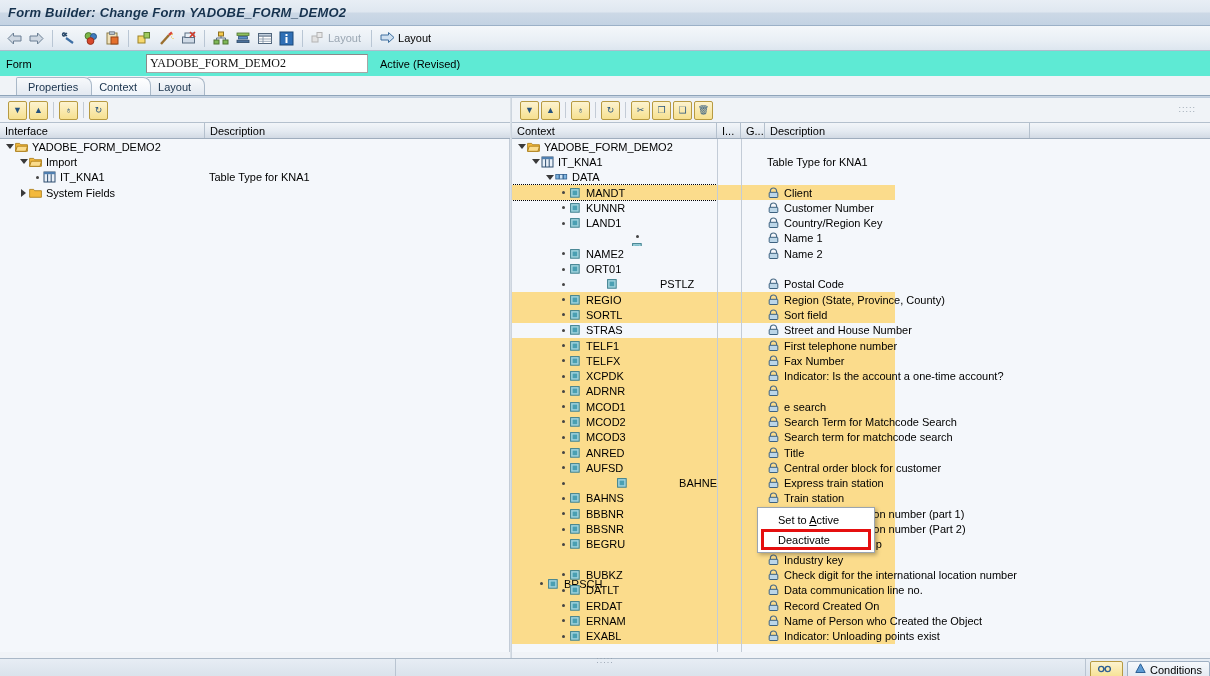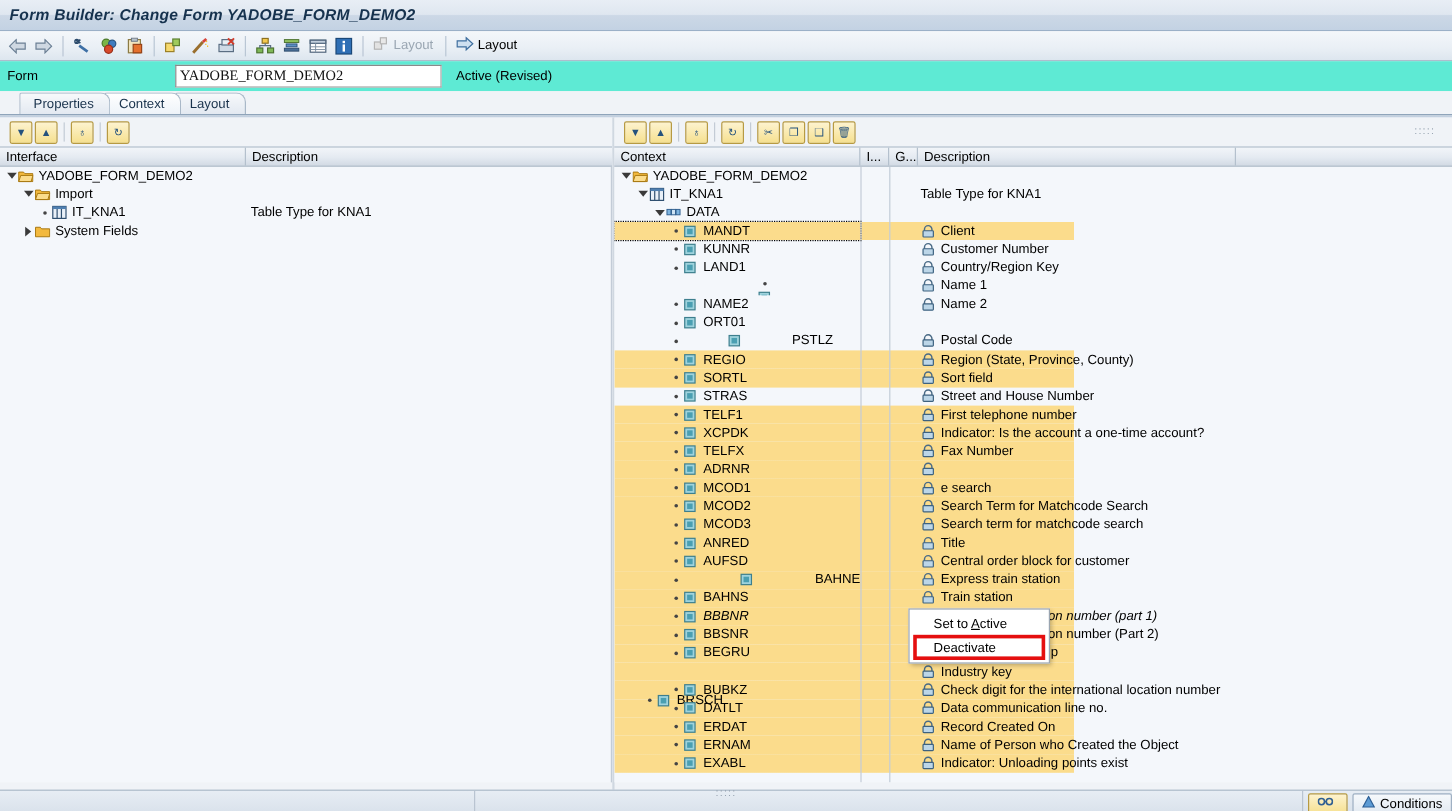--- a/index.html
+++ b/index.html
@@ -857,20 +857,45 @@
           <div class="c1" style="width: 205px; padding-left: 46px;">
             <span class="twisty leaf">
               <i></i>
             </span>
             <span class="ic">
               <svg width="13" height="12" viewBox="0 0 13 12">
                 <rect x="1.6" y="1.6" width="8.6" height="8.6" fill="#9fd3dd" stroke="#3d7f8e" stroke-width="1"></rect>
                 <rect x="3.6" y="3.6" width="4.6" height="4.6" fill="#4a9fb2"></rect>
               </svg>
             </span>
+            <span class="lbltxt">TELFX</span>
+          </div>
+          <div class="c2" style="width: 24px;"></div>
+          <div class="c3" style="width: 24px;"></div>
+          <div class="cdesc" style="flex: 1 1 0%; padding-left: 2px;">
+            <span class="ic">
+              <svg width="13" height="12" viewBox="0 0 13 12">
+                <path d="M3.4 5.4V4.1a3.1 3.1 0 016.2 0v1.3" fill="none" stroke="#4a6b86" stroke-width="1.2"></path>
+                <rect x="2.2" y="5.3" width="8.6" height="5.2" rx=".7" fill="#bcd6e8" stroke="#3d6280" stroke-width="1"></rect>
+              </svg>
+            </span>
+            <span>Fax Number</span>
+          </div>
+        </div>
+        <div class="row hl" style="background: linear-gradient(90deg, rgb(251, 220, 140) 0px, rgb(251, 220, 140) 383px, rgb(244, 247, 251) 383px);">
+          <div class="c1" style="width: 205px; padding-left: 46px;">
+            <span class="twisty leaf">
+              <i></i>
+            </span>
+            <span class="ic">
+              <svg width="13" height="12" viewBox="0 0 13 12">
+                <rect x="1.6" y="1.6" width="8.6" height="8.6" fill="#9fd3dd" stroke="#3d7f8e" stroke-width="1"></rect>
+                <rect x="3.6" y="3.6" width="4.6" height="4.6" fill="#4a9fb2"></rect>
+              </svg>
+            </span>
             <span class="lbltxt">XCPDK</span>
           </div>
           <div class="c2" style="width: 24px;"></div>
           <div class="c3" style="width: 24px;"></div>
           <div class="cdesc" style="flex: 1 1 0%; padding-left: 2px;">
             <span class="ic">
               <svg width="13" height="12" viewBox="0 0 13 12">
                 <path d="M3.4 5.4V4.1a3.1 3.1 0 016.2 0v1.3" fill="none" stroke="#4a6b86" stroke-width="1.2"></path>
                 <rect x="2.2" y="5.3" width="8.6" height="5.2" rx=".7" fill="#bcd6e8" stroke="#3d6280" stroke-width="1"></rect>
               </svg>
@@ -882,45 +907,20 @@
           <div class="c1" style="width: 205px; padding-left: 46px;">
             <span class="twisty leaf">
               <i></i>
             </span>
             <span class="ic">
               <svg width="13" height="12" viewBox="0 0 13 12">
                 <rect x="1.6" y="1.6" width="8.6" height="8.6" fill="#9fd3dd" stroke="#3d7f8e" stroke-width="1"></rect>
                 <rect x="3.6" y="3.6" width="4.6" height="4.6" fill="#4a9fb2"></rect>
               </svg>
             </span>
-            <span class="lbltxt">TELFX</span>
-          </div>
-          <div class="c2" style="width: 24px;"></div>
-          <div class="c3" style="width: 24px;"></div>
-          <div class="cdesc" style="flex: 1 1 0%; padding-left: 2px;">
-            <span class="ic">
-              <svg width="13" height="12" viewBox="0 0 13 12">
-                <path d="M3.4 5.4V4.1a3.1 3.1 0 016.2 0v1.3" fill="none" stroke="#4a6b86" stroke-width="1.2"></path>
-                <rect x="2.2" y="5.3" width="8.6" height="5.2" rx=".7" fill="#bcd6e8" stroke="#3d6280" stroke-width="1"></rect>
-              </svg>
-            </span>
-            <span>Fax Number</span>
-          </div>
-        </div>
-        <div class="row hl" style="background: linear-gradient(90deg, rgb(251, 220, 140) 0px, rgb(251, 220, 140) 383px, rgb(244, 247, 251) 383px);">
-          <div class="c1" style="width: 205px; padding-left: 46px;">
-            <span class="twisty leaf">
-              <i></i>
-            </span>
-            <span class="ic">
-              <svg width="13" height="12" viewBox="0 0 13 12">
-                <rect x="1.6" y="1.6" width="8.6" height="8.6" fill="#9fd3dd" stroke="#3d7f8e" stroke-width="1"></rect>
-                <rect x="3.6" y="3.6" width="4.6" height="4.6" fill="#4a9fb2"></rect>
-              </svg>
-            </span>
             <span class="lbltxt">ADRNR</span>
           </div>
           <div class="c2" style="width: 24px;"></div>
           <div class="c3" style="width: 24px;"></div>
           <div class="cdesc" style="flex: 1 1 0%; padding-left: 2px;">
             <span class="ic">
               <svg width="13" height="12" viewBox="0 0 13 12">
                 <path d="M3.4 5.4V4.1a3.1 3.1 0 016.2 0v1.3" fill="none" stroke="#4a6b86" stroke-width="1.2"></path>
                 <rect x="2.2" y="5.3" width="8.6" height="5.2" rx=".7" fill="#bcd6e8" stroke="#3d6280" stroke-width="1"></rect>
               </svg>
@@ -1096,21 +1096,21 @@
           <div class="cdesc" style="flex: 1 1 0%; padding-left: 2px;">
             <span class="ic">
               <svg width="13" height="12" viewBox="0 0 13 12">
                 <path d="M3.4 5.4V4.1a3.1 3.1 0 016.2 0v1.3" fill="none" stroke="#4a6b86" stroke-width="1.2"></path>
                 <rect x="2.2" y="5.3" width="8.6" height="5.2" rx=".7" fill="#bcd6e8" stroke="#3d6280" stroke-width="1"></rect>
               </svg>
             </span>
             <span>Train station</span>
           </div>
         </div>
-        <div class="row hl" style="background: linear-gradient(90deg, rgb(251, 220, 140) 0px, rgb(251, 220, 140) 383px, rgb(244, 247, 251) 383px); font-style: italic;">
+        <div class="row hl" style="background: linear-gradient(90deg, rgb(251, 220, 140) 0px, rgb(251, 220, 140) 383px, rgb(244, 247, 251) 383px);">
           <div class="c1" style="width: 205px; padding-left: 46px;">
             <span class="twisty leaf">
               <i></i>
             </span>
             <span class="ic">
               <svg width="13" height="12" viewBox="0 0 13 12">
                 <rect x="1.6" y="1.6" width="8.6" height="8.6" fill="#9fd3dd" stroke="#3d7f8e" stroke-width="1"></rect>
                 <rect x="3.6" y="3.6" width="4.6" height="4.6" fill="#4a9fb2"></rect>
               </svg>
             </span>

